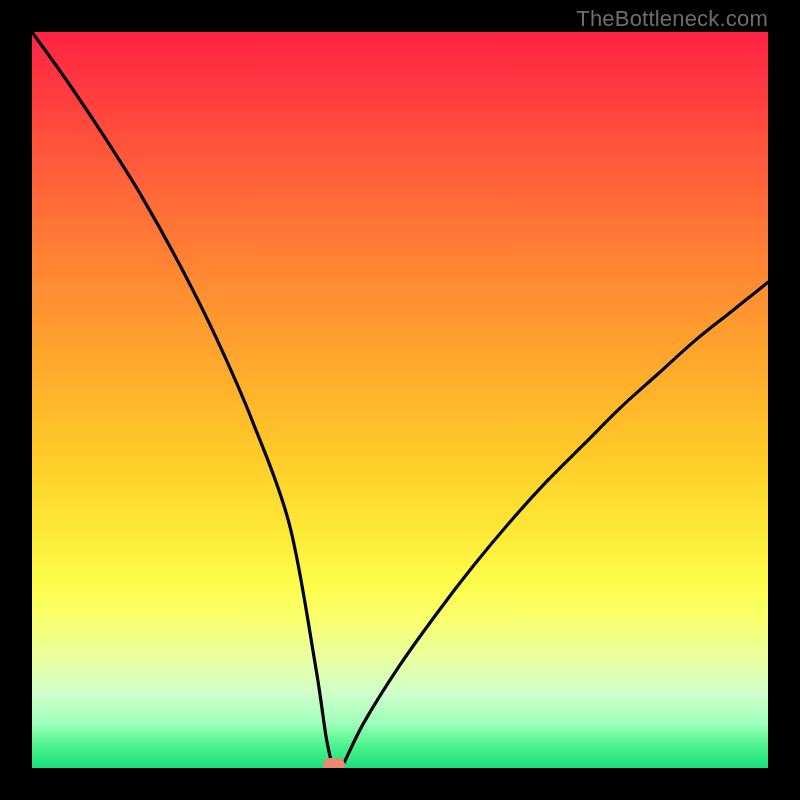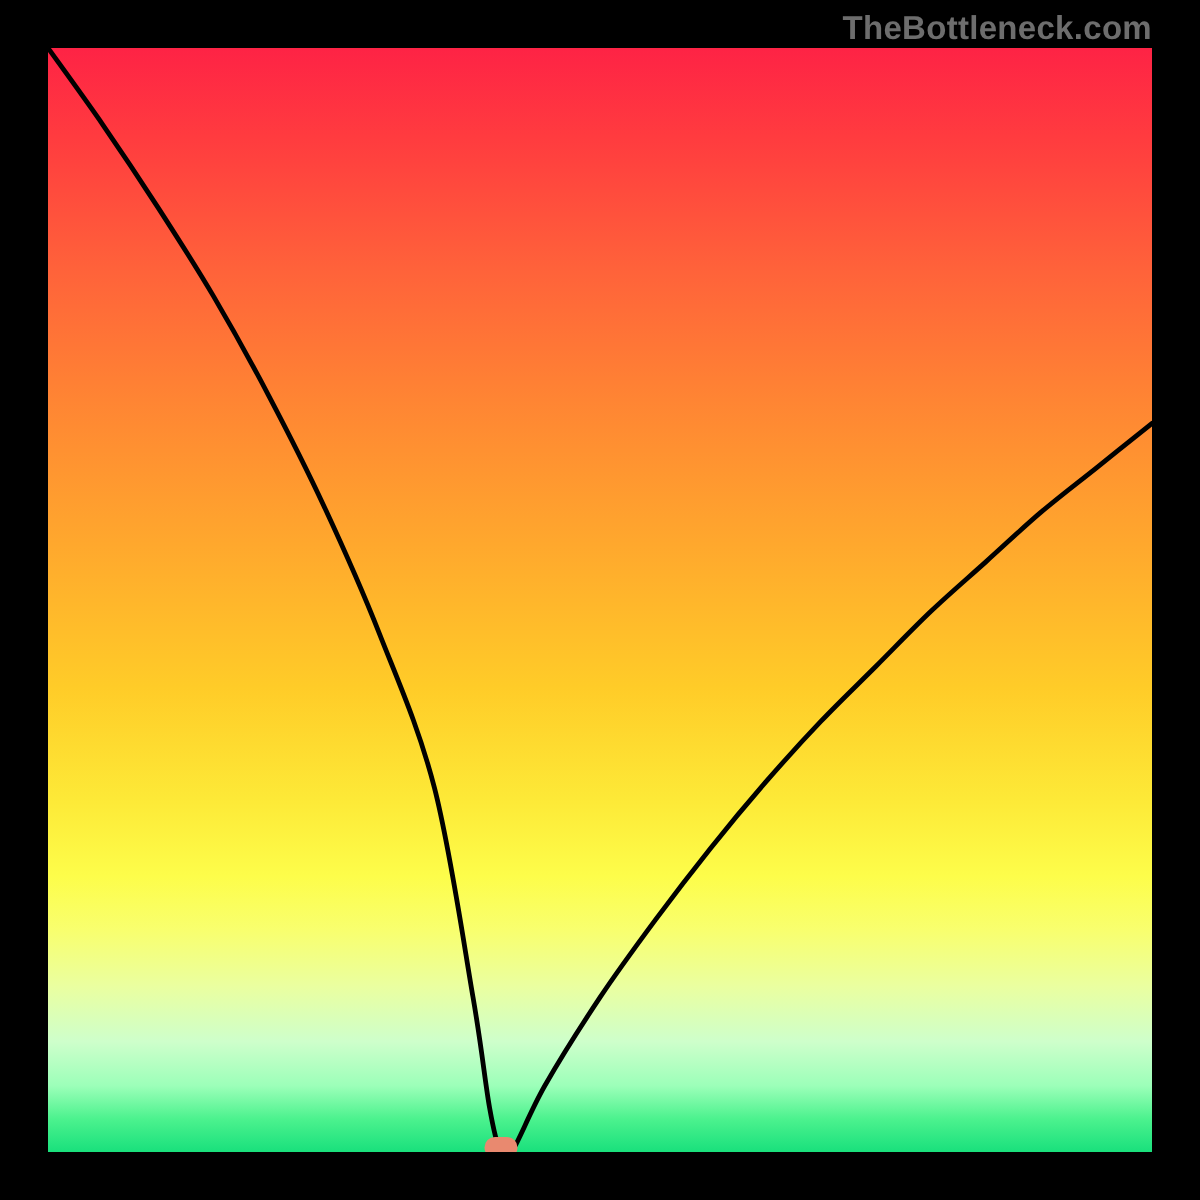--- a/index.html
+++ b/index.html
@@ -39,21 +39,21 @@
       #4cf28e 97%,
       #19e07c 100%);
     overflow: hidden;
   }
   .watermark {
     position: absolute;
     top: 6px;
     right: 32px;
     color: #6d6d6d;
     font-size: 22px;
-    font-weight: 700;
+    font-weight: 400;
     letter-spacing: 0.2px;
     user-select: none;
   }
   svg.curve {
     position: absolute;
     left: 0;
     top: 0;
     width: 100%;
     height: 100%;
   }

